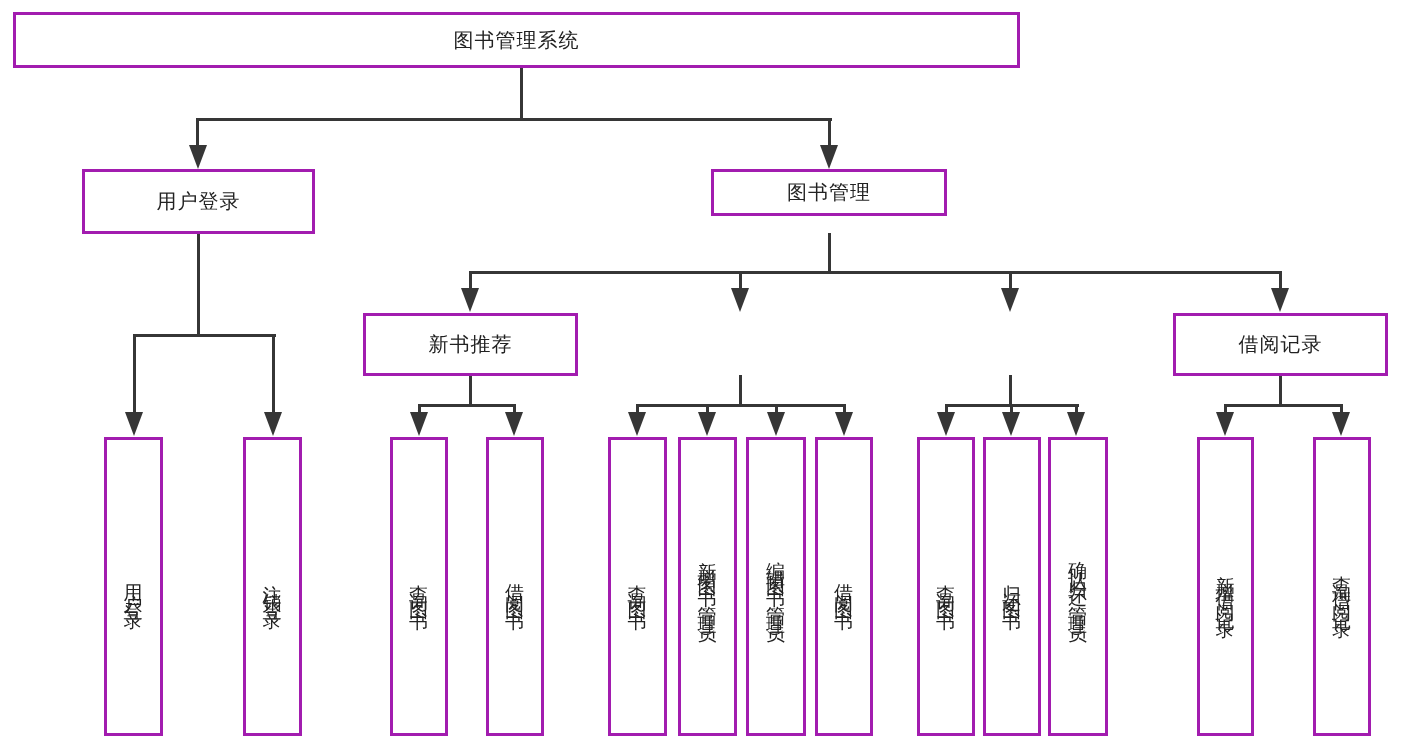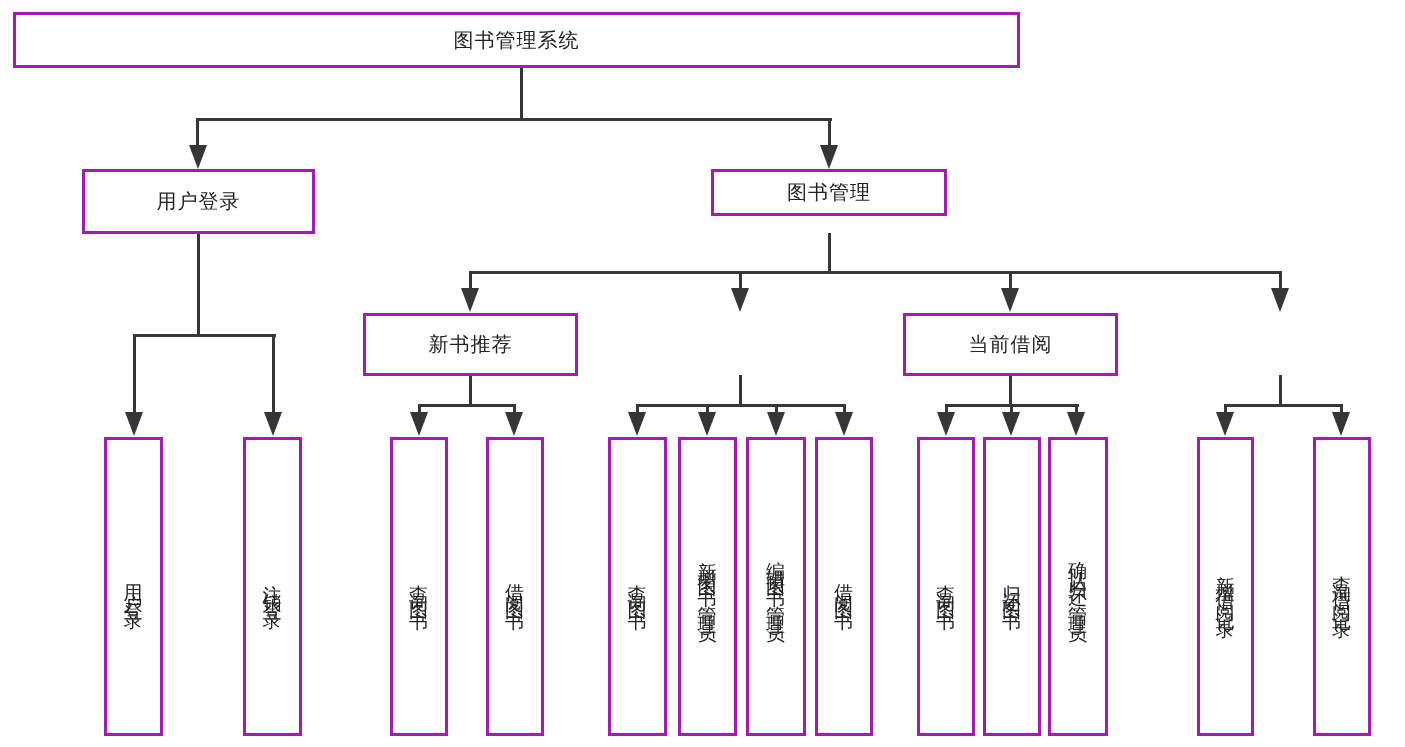--- a/index.html
+++ b/index.html
@@ -124,22 +124,22 @@
   <div class="node" style="left:82px;top:169px;width:233px;height:65px;">
     <span class="hlabel">用户登录</span>
   </div>
   <div class="node" style="left:711px;top:169px;width:236px;height:47px;">
     <span class="hlabel">图书管理</span>
   </div>
 
   <div class="node" style="left:363px;top:313px;width:215px;height:63px;">
     <span class="hlabel">新书推荐</span>
   </div>
-  <div class="node" style="left:903px;top:313px;width:215px;height:63px;">
-    <span class="hlabel">当前借阅</span>
+  <div class="node" style="left:1173px;top:313px;width:215px;height:63px;">
+    <span class="hlabel">借阅记录</span>
   </div>
 
   <div class="node" style="left:104px;top:437px;width:59px;height:299px;">
     <span class="vtext">用户登录</span>
   </div>
   <div class="node" style="left:243px;top:437px;width:59px;height:299px;">
     <span class="vtext">注销登录</span>
   </div>
 
   <div class="node" style="left:390px;top:437px;width:58px;height:299px;">

